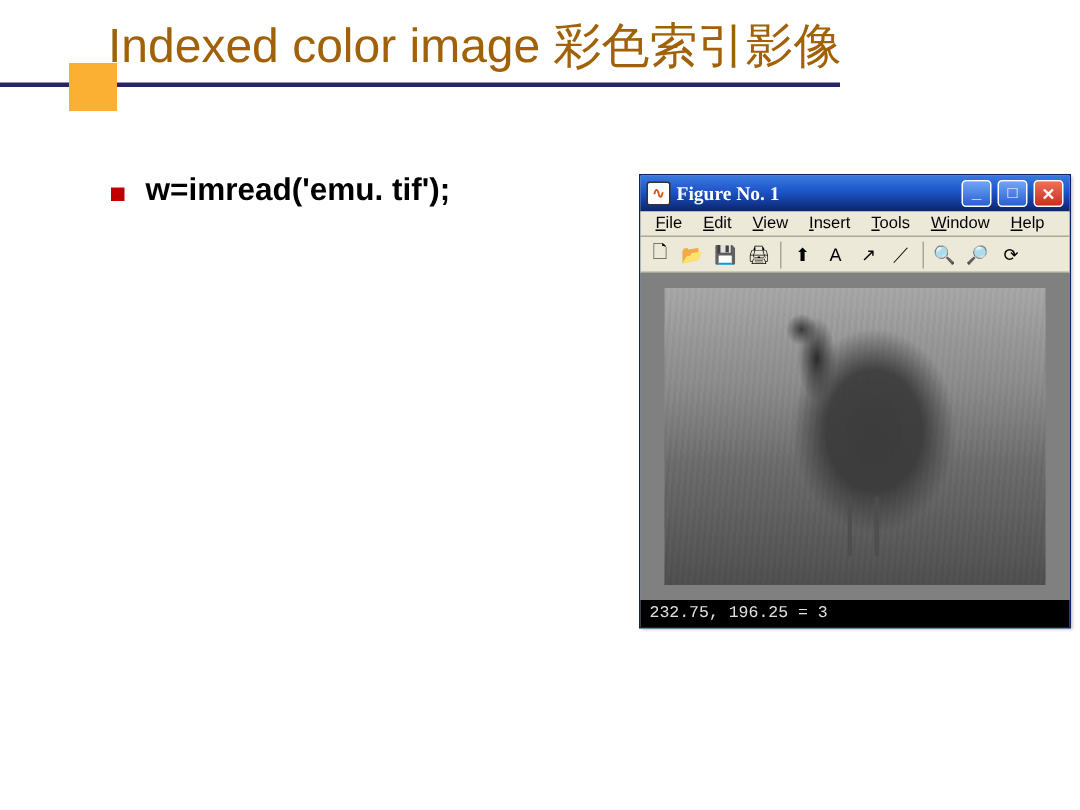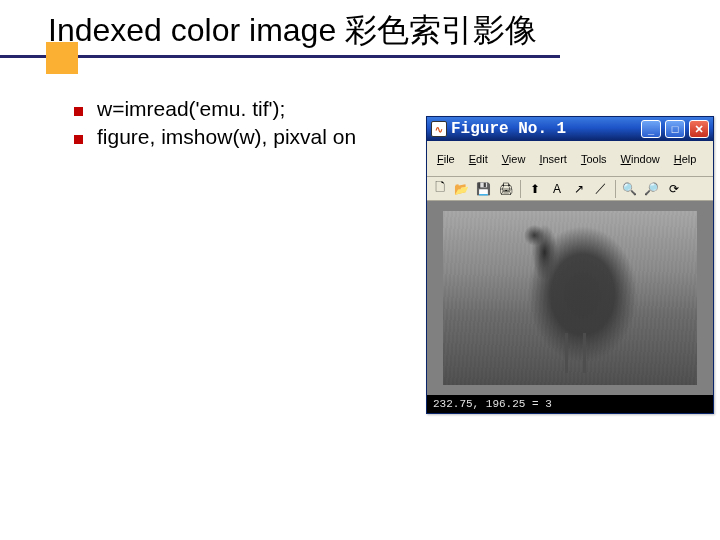--- a/index.html
+++ b/index.html
@@ -10,22 +10,22 @@
     font-family: Verdana, Arial, sans-serif;
     position: relative;
     overflow: hidden;
   }
   .title-area {
     position: relative;
     padding: 10px 0 8px 0;
   }
   .title-text {
     font-size: 32px;
-    color: #000000;
-    margin-left: 48px;
+    color: #a16207;
+    margin-left: 72px;
     line-height: 1.25;
   }
   .title-underline {
     position: absolute;
     left: 0;
     bottom: 0;
     height: 3px;
     width: 560px;
     background: #26246b;
   }
@@ -53,22 +53,23 @@
     background: #26246b;
     margin-top: 10px;
     margin-right: 16px;
     flex-shrink: 0;
   }
   .level1-text {
     font-size: 26px;
     color: #000;
   }
   .sublist {
-    margin-top: 11px;
+    margin-top: 29px;
     margin-left: 74px;
+    font-weight: bold;
   }
   .level2 {
     display: flex;
     align-items: flex-start;
     margin-bottom: 4px;
   }
   .bullet-sq-sm {
     width: 9px;
     height: 9px;
     background: #c00000;
@@ -107,45 +108,45 @@
     display: flex;
     align-items: center;
     justify-content: center;
     font-size: 10px;
     font-weight: bold;
     color: #d95319;
     border-radius: 2px;
   }
   .win-title {
     color: #fff;
-    font-size: 16px;
+    font-size: 13px;
     font-weight: bold;
     flex: 1;
     white-space: nowrap;
-    font-family: Liberation Mono, monospace;
+    font-family: Liberation Serif, serif;
   }
   .win-btn {
     width: 20px;
     height: 18px;
     background: linear-gradient(to bottom,#6fa6f7,#2a5fd0);
     border: 1px solid #fff;
     border-radius: 3px;
     color: #fff;
     display: flex;
     align-items: center;
     justify-content: center;
     font-size: 11px;
     font-family: Tahoma, sans-serif;
     font-weight: bold;
   }
   .win-btn.close {
     background: linear-gradient(to bottom,#f07058,#c83020);
   }
   .menubar {
-    height: 36px;
+    height: 17px;
     background: #ece9d8;
     display: flex;
     align-items: center;
     padding: 0 4px;
     gap: 2px;
     font-family: Tahoma, sans-serif;
     font-size: 11px;
     border-bottom: 1px solid #aca899;
   }
   .menu-item {
@@ -172,21 +173,21 @@
   }
   .tb-sep {
     width: 1px;
     height: 18px;
     background: #aca899;
     margin: 0 2px;
   }
   .canvas {
     position: relative;
     background: #808080;
-    height: 212px;
+    height: 236px;
   }
   .emu-img {
     position: absolute;
     left: 16px; right: 16px; top: 10px; bottom: 28px;
     background:
       radial-gradient(ellipse 80px 100px at 55% 48%, rgba(60,60,60,0.95) 0%, rgba(60,60,60,0.9) 40%, rgba(90,90,90,0) 68%),
       radial-gradient(ellipse 18px 40px at 40% 24%, rgba(40,40,40,0.95) 0%, rgba(40,40,40,0) 70%),
       radial-gradient(circle 14px at 36% 14%, rgba(50,50,50,0.9) 0%, rgba(50,50,50,0) 75%),
       linear-gradient(to bottom, rgba(180,180,180,0.7) 0%, rgba(140,140,140,0.7) 35%, rgba(100,100,100,0.7) 60%, rgba(70,70,70,0.8) 100%),
       repeating-linear-gradient(95deg, rgba(0,0,0,0.08) 0 2px, rgba(255,255,255,0.05) 2px 4px);
@@ -219,24 +220,20 @@
   <div class="title-text">Indexed color image 彩色索引影像</div>
   <div class="title-underline"></div>
   <div class="title-square"></div>
 </div>
 
 <div class="content">
   <div class="sublist">
     <div class="level2">
       <div class="bullet-sq-sm"></div>
       <div class="level2-text">w=imread('emu. tif');</div>
-    </div>
-    <div class="level2">
-      <div class="bullet-sq-sm"></div>
-      <div class="level2-text">figure, imshow(w), pixval on</div>
     </div>
   </div>
 </div>
 
 <div class="figwin">
   <div class="titlebar">
     <div class="app-icon">∿</div>
     <div class="win-title">Figure No. 1</div>
     <div class="win-btn">_</div>
     <div class="win-btn">□</div>

